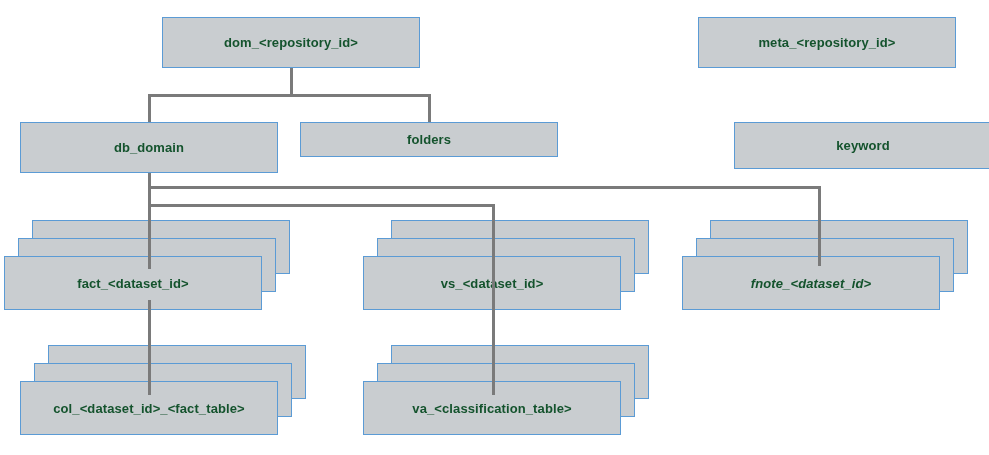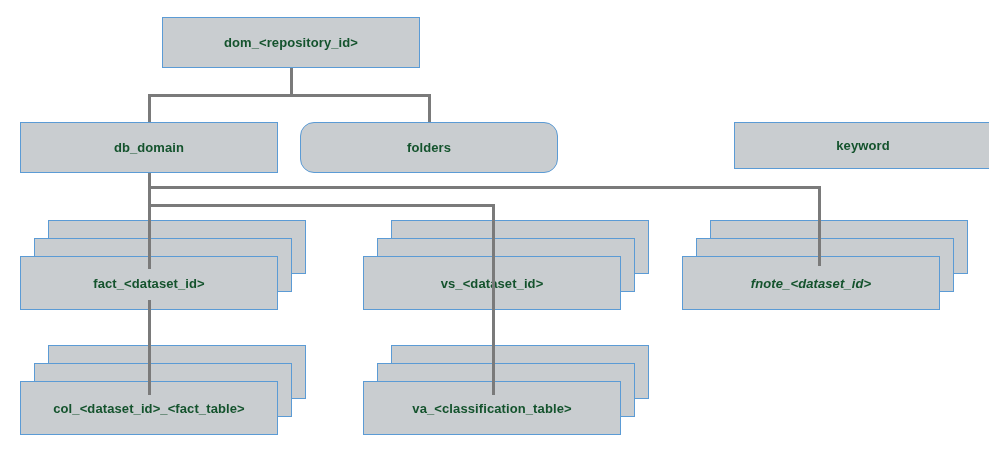--- a/index.html
+++ b/index.html
@@ -74,45 +74,48 @@
 </style>
 </head>
 <body>
 
 <div id="diagram-canvas">
 
   <div class="node" style="left:162px; top:17px; width:258px; height:51px;">
     <span>dom_&lt;repository_id&gt;</span>
   </div>
 
+  <div class="node" style="left:698px; top:17px; width:258px; height:51px;">
+    <span>meta_&lt;repository_id&gt;</span>
+  </div>
 
   <div class="edge v" style="left:290px; top:68px; height:29px;"></div>
   <div class="edge h" style="left:148px; top:94px; width:283px;"></div>
   <div class="edge v" style="left:148px; top:94px; height:28px;"></div>
   <div class="edge v" style="left:428px; top:94px; height:28px;"></div>
 
   <div class="node" style="left:20px; top:122px; width:258px; height:51px;text-align:center;">
     <span>db_domain</span>
   </div>
 
-  <div class="node" style="left:300px; top:122px; width:258px; height:51px;border-radius:14px;">
+  <div class="node" style="left:300px; top:122px; width:258px; height:35px;">
     <span>folders</span>
   </div>
 
   <div class="node" style="left:734px; top:122px; width:258px; height:47px;">
     <span>keyword</span>
   </div>
 
   <div class="edge v" style="left:148px; top:173px; height:96px;"></div>
   <div class="edge h" style="left:148px; top:186px; width:673px;"></div>
   <div class="edge v" style="left:818px; top:186px; height:80px;"></div>
   <div class="edge h" style="left:148px; top:204px; width:347px;"></div>
   <div class="edge v" style="left:492px; top:204px; height:116px;"></div>
 
-  <div class="stack" style="left:20px; top:220px; width:290px; height:108px;">
+  <div class="stack" style="left:4px; top:220px; width:290px; height:108px;">
     <div class="layer back2"></div>
     <div class="layer back1"></div>
     <div class="node front">
       <span>fact_&lt;dataset_id&gt;</span>
     </div>
   </div>
 
   <div class="stack" style="left:363px; top:220px; width:290px; height:90px;">
     <div class="layer back2"></div>
     <div class="layer back1"></div>

